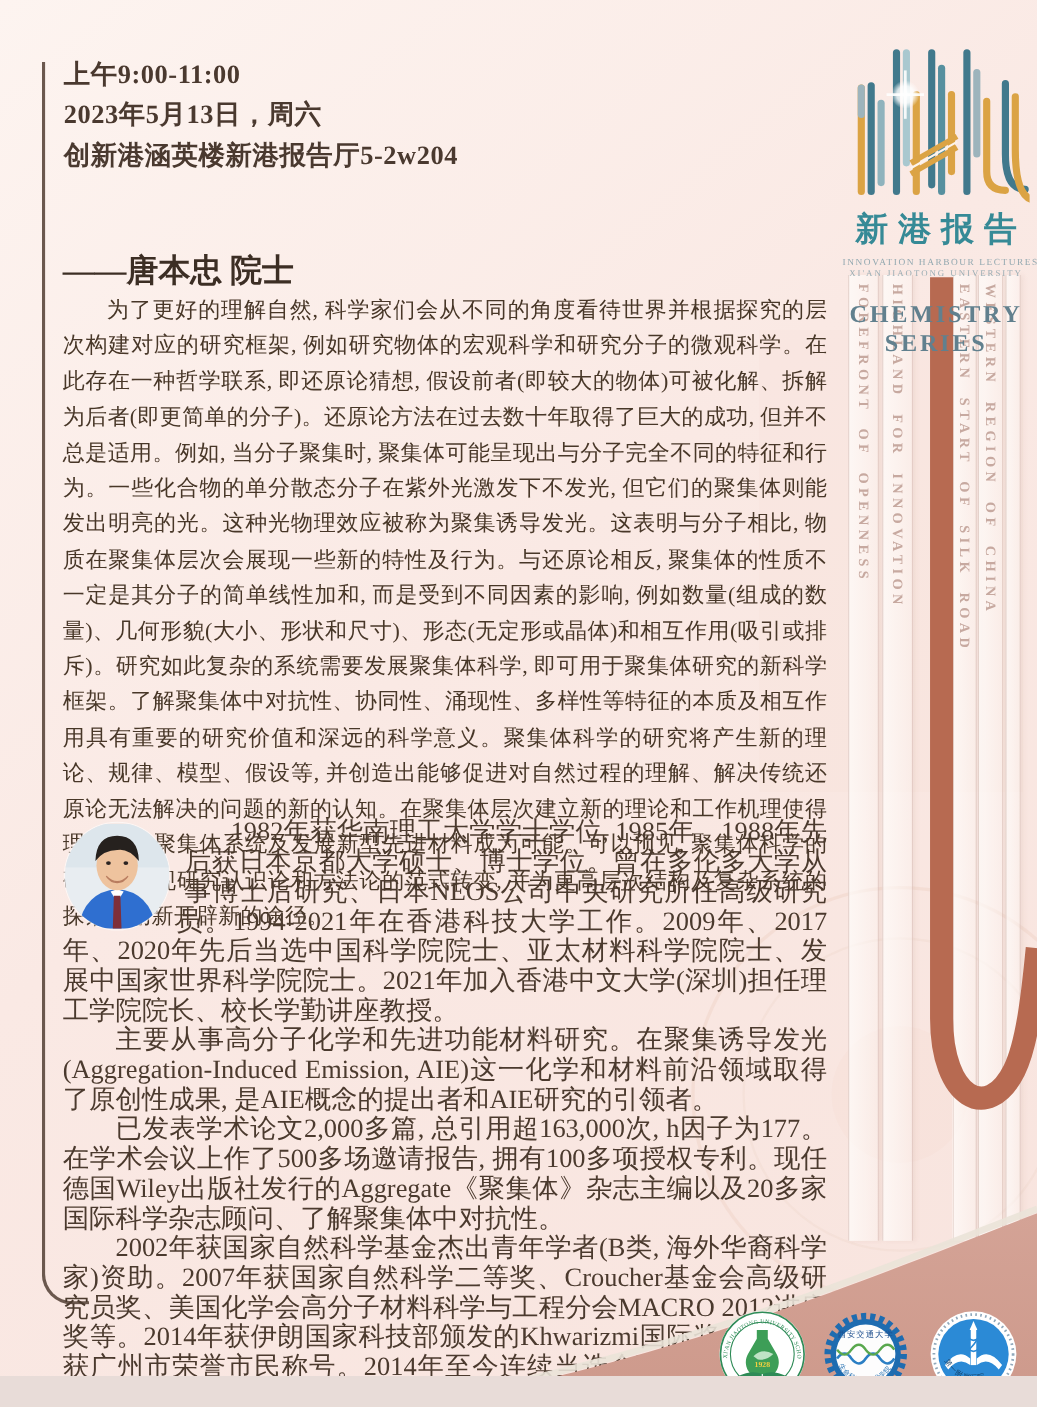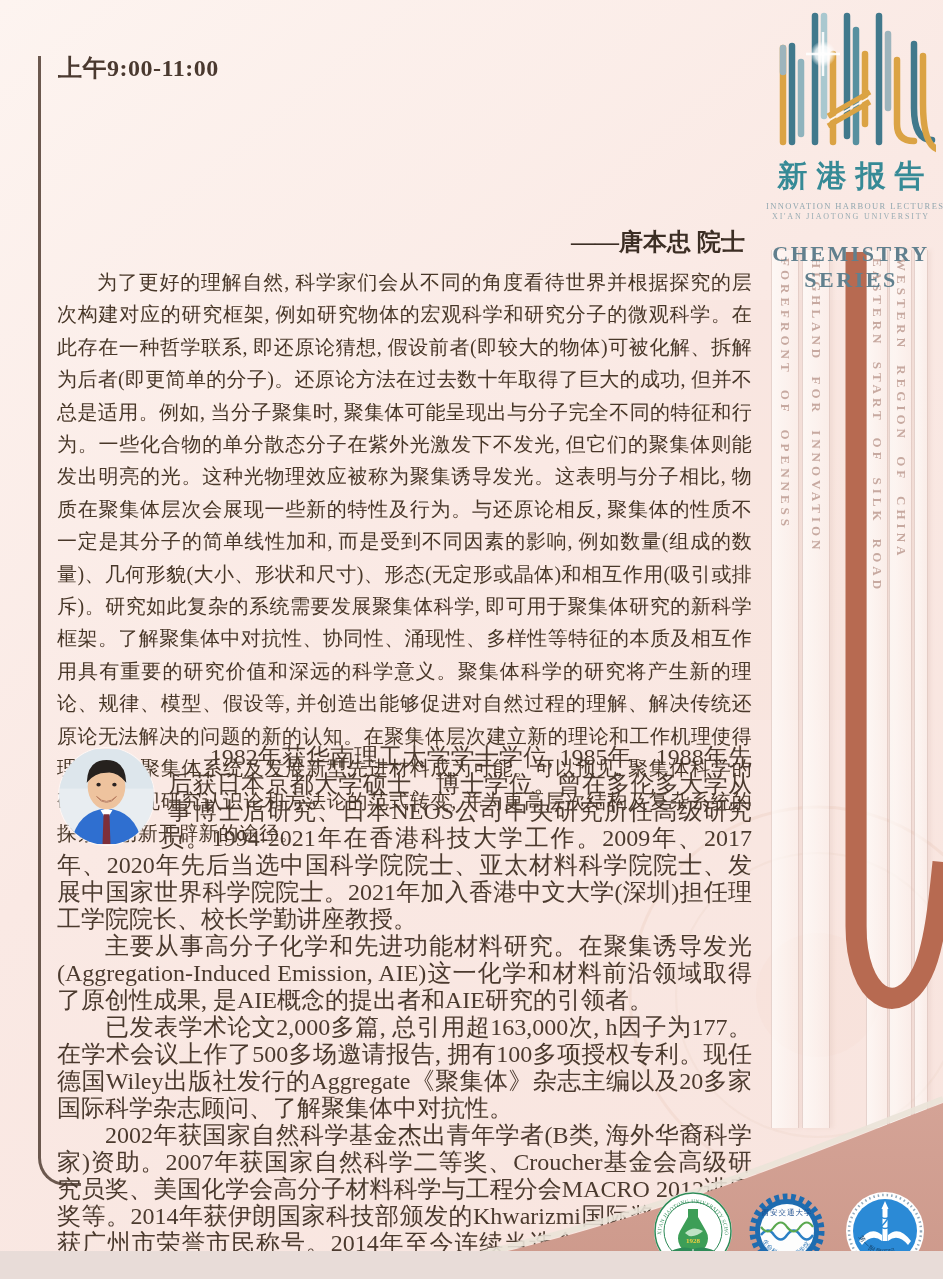--- a/index.html
+++ b/index.html
@@ -13,30 +13,30 @@
 
   
   .left-rule{position:absolute;left:38px;top:56px;width:40px;height:1127px;
     border-left:3px solid #6b584e;border-bottom:3px solid #6b584e;border-bottom-left-radius:28px;}
 
   
   .event-info{position:absolute;left:58px;top:50px;font-size:24px;font-weight:700;
     line-height:37px;color:#4a392f;letter-spacing:0.5px;}
   .title{position:absolute;left:57px;top:181px;margin:0;font-size:31px;font-weight:900;
     color:#33291f;letter-spacing:1.5px;}
-  .byline{position:absolute;left:57px;top:226px;width:688px;text-align:right;
-    font-size:24px;font-weight:700;color:#3c2e24;}
+  .byline{position:absolute;left:57px;top:226px;width:688px;
+    font-size:29px;font-weight:700;color:#3c2e24;}
 
   
   .abstract{position:absolute;left:57px;top:266px;width:695px;margin:0;
     font-size:20px;line-height:32.4px;text-align:justify;text-indent:2em;
     color:#483728;letter-spacing:0.2px;}
 
   
-  .ihl-logo{position:absolute;left:766px;top:4px;width:170px;text-align:center;}
+  .ihl-logo{position:absolute;left:766px;top:36px;width:170px;text-align:center;}
   .logo-cn{font-size:30px;font-weight:800;color:#368a96;letter-spacing:9px;text-indent:9px;margin-top:2px;}
   .logo-sub1{font-size:8.5px;letter-spacing:1.4px;color:#92a8b0;margin-top:4px;white-space:nowrap;}
   .logo-sub2{font-size:8px;letter-spacing:1.8px;color:#9aadb4;margin-top:1px;white-space:nowrap;}
   .logo-series{font-size:22px;font-weight:700;color:#61808e;letter-spacing:2.5px;margin-top:20px;}
 
   
   .strip{position:absolute;top:250px;height:878px;
     background:linear-gradient(to right,rgba(255,253,251,0.75),rgba(255,252,250,0.30));
     box-shadow:inset 1px 0 0 rgba(195,158,147,.40),inset -1px 0 0 rgba(195,158,147,.40),3px 0 4px rgba(187,146,135,.12);}
   .strip span{display:block;writing-mode:vertical-rl;white-space:nowrap;
@@ -72,20 +72,22 @@
     <circle cx="818" cy="995" r="188" fill="none" stroke="#f0d6cb" stroke-width="3" opacity="0.55"></circle>
     <circle cx="818" cy="995" r="142" fill="none" stroke="#f2dbd1" stroke-width="2" opacity="0.5"></circle>
     <circle cx="818" cy="995" r="62" fill="#f5ded4" opacity="0.35"></circle>
     <rect x="690" y="300" width="240" height="420" fill="#f7e0d8" opacity="0.25"></rect>
   </svg>
 
   <div class="left-rule"></div>
 
   <div class="event-info">
     <div>上午9:00-11:00</div>
+    <div>2023年5月13日，周六</div>
+    <div>创新港涵英楼新港报告厅5-2w204</div>
   </div>
 
   <div class="byline">——唐本忠 院士</div>
 
   <p class="abstract">为了更好的理解自然, 科学家们会从不同的角度看待世界并根据探究的层次构建对应的研究框架, 例如研究物体的宏观科学和研究分子的微观科学。在此存在一种哲学联系, 即还原论猜想, 假设前者(即较大的物体)可被化解、拆解为后者(即更简单的分子)。还原论方法在过去数十年取得了巨大的成功, 但并不总是适用。例如, 当分子聚集时, 聚集体可能呈现出与分子完全不同的特征和行为。一些化合物的单分散态分子在紫外光激发下不发光, 但它们的聚集体则能发出明亮的光。这种光物理效应被称为聚集诱导发光。这表明与分子相比, 物质在聚集体层次会展现一些新的特性及行为。与还原论相反, 聚集体的性质不一定是其分子的简单线性加和, 而是受到不同因素的影响, 例如数量(组成的数量)、几何形貌(大小、形状和尺寸)、形态(无定形或晶体)和相互作用(吸引或排斥)。研究如此复杂的系统需要发展聚集体科学, 即可用于聚集体研究的新科学框架。了解聚集体中对抗性、协同性、涌现性、多样性等特征的本质及相互作用具有重要的研究价值和深远的科学意义。聚集体科学的研究将产生新的理论、规律、模型、假设等, 并创造出能够促进对自然过程的理解、解决传统还原论无法解决的问题的新的认知。在聚集体层次建立新的理论和工作机理使得理性设计聚集体系统及发展新型先进材料成为可能。可以预见, 聚集体科学的研究将实现研究认识论和方法论的范式转变, 并为更高层次结构及复杂系统的探索和创新开辟新的途径。</p>
 
   <div class="strip s1">
     <span>FOREFRONT OF OPENNESS</span>
     </div>
   <div class="strip s2">

